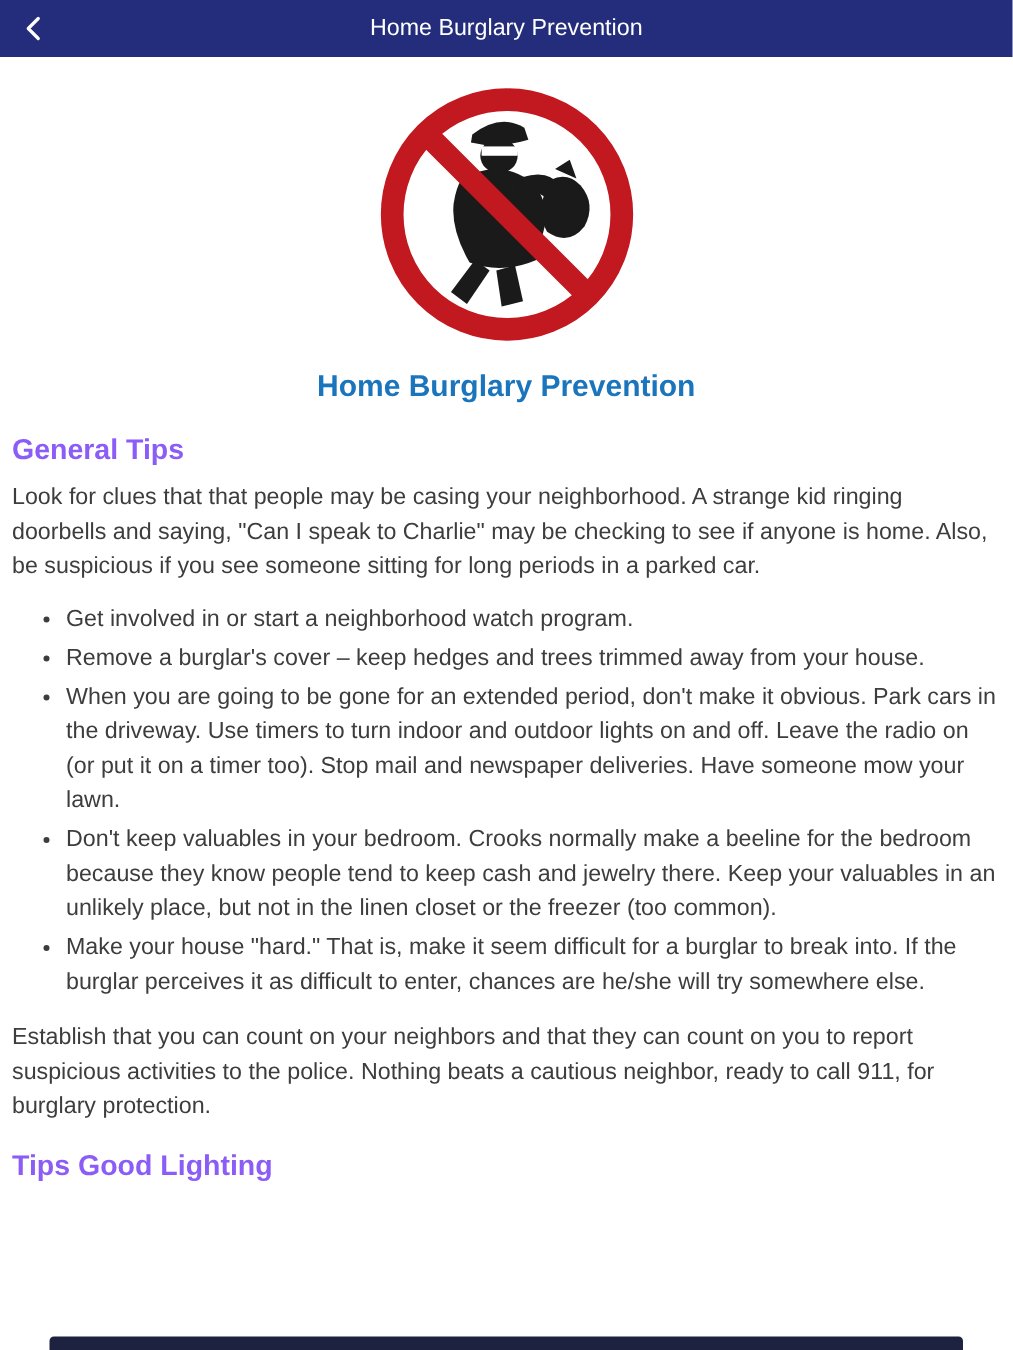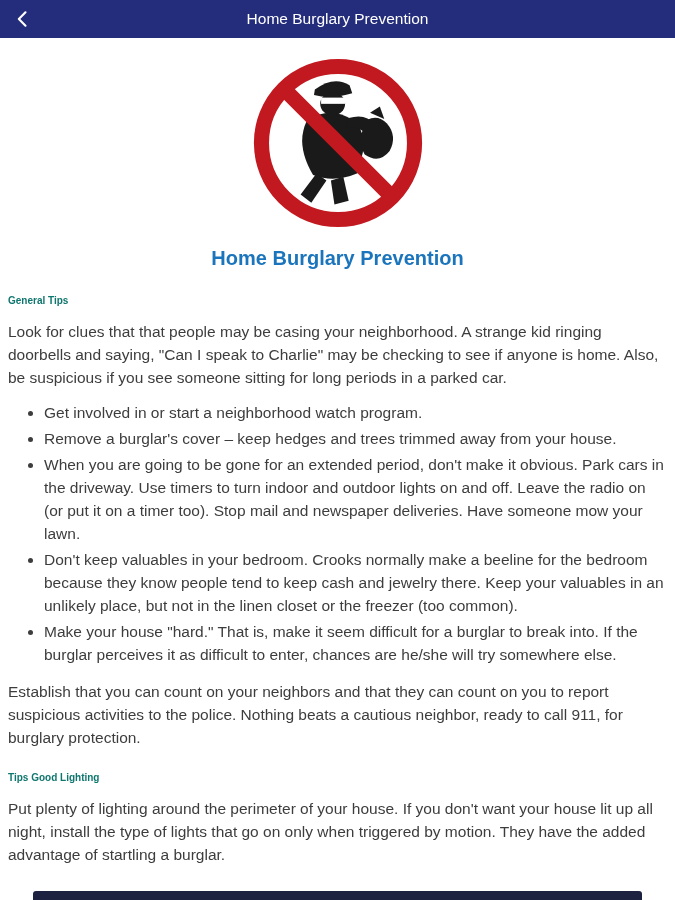--- a/index.html
+++ b/index.html
@@ -48,22 +48,22 @@
     margin:15px 0 2px 0;
   }
   
   .content{
     padding:0 8px;
     color:#3d3d3d;
     font-size:15.5px;
     line-height:23px;
   }
   .section-heading{
-    color:#0f766e;
-    font-size:10px;
+    color:#8b5cf6;
+    font-size:19px;
     font-weight:bold;
     margin:17px 0 8px 0;
   }
   .content p{
     margin:8px 0;
   }
   .content ul{
     margin:12px 0 14px 0;
     padding-left:36px;
   }
@@ -136,17 +136,16 @@
     <li>Get involved in or start a neighborhood watch program.</li>
     <li>Remove a burglar's cover – keep hedges and trees trimmed away from your house.</li>
     <li>When you are going to be gone for an extended period, don't make it obvious. Park cars in the driveway. Use timers to turn indoor and outdoor lights on and off. Leave the radio on (or put it on a timer too). Stop mail and newspaper deliveries. Have someone mow your lawn.</li>
     <li>Don't keep valuables in your bedroom. Crooks normally make a beeline for the bedroom because they know people tend to keep cash and jewelry there. Keep your valuables in an unlikely place, but not in the linen closet or the freezer (too common).</li>
     <li>Make your house "hard." That is, make it seem difficult for a burglar to break into. If the burglar perceives it as difficult to enter, chances are he/she will try somewhere else.</li>
   </ul>
 
   <p>Establish that you can count on your neighbors and that they can count on you to report suspicious activities to the police. Nothing beats a cautious neighbor, ready to call 911, for burglary protection.</p>
 
   <div class="section-heading">Tips Good Lighting</div>
-  <p>Put plenty of lighting around the perimeter of your house. If you don't want your house lit up all night, install the type of lights that go on only when triggered by motion. They have the added advantage of startling a burglar.</p>
 
 </div>
 
 <div class="bottom-partial"></div>
 
 </body></html>

